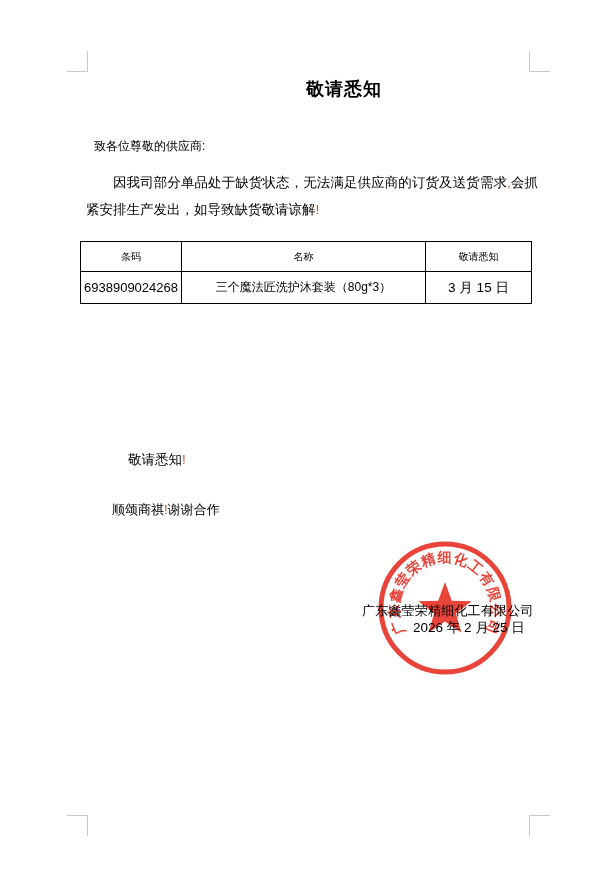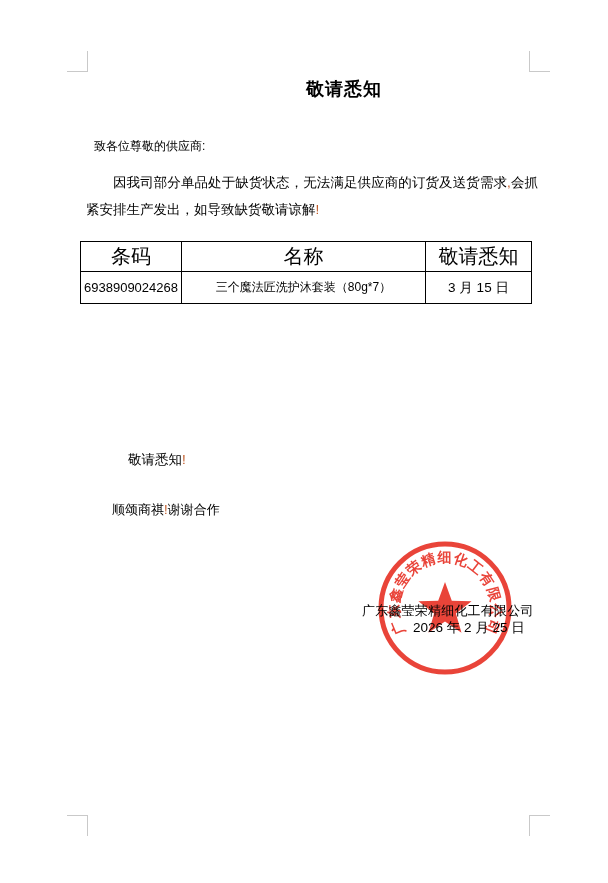--- a/index.html
+++ b/index.html
@@ -35,21 +35,21 @@
     position:absolute;left:80px;top:241px;
     border-collapse:collapse;table-layout:fixed;
     width:448px;
   }
   table.stock td,table.stock th{
     border:1px solid #000;
     text-align:center;vertical-align:middle;
     font-weight:normal;padding:0;
     overflow:hidden;white-space:nowrap;
   }
-  table.stock tr.hdr{height:30px;font-size:20px;}
+  table.stock tr.hdr{height:30px;font-size:10px;}
   table.stock tr.data{height:32px;}
   .col-barcode{width:100px;}
   .col-name{width:243px;}
   .col-time{width:105px;}
   .cell-barcode{font-size:13px;margin-left:42px;}
   .cell-name{font-size:12px;}
   .cell-time{font-size:13.5px;margin-top:40px;}
 
   .closing-note{left:112px;top:451px;font-size:13.5px;white-space:nowrap;margin-left:16px;}
   .regards{left:112px;top:501px;font-size:13px;white-space:nowrap;}
@@ -82,21 +82,21 @@
 
 <table class="stock">
   <tbody>
       <tr class="hdr">
     <th class="col-barcode">条码</th>
     <th class="col-name">名称</th>
     <th class="col-time">敬请悉知</th>
   </tr>
   <tr class="data">
     <td class="cell-barcode">6938909024268</td>
-    <td class="cell-name">三个魔法匠洗护沐套装（80g*7）</td>
+    <td class="cell-name">三个魔法匠洗护沐套装（80g*3）</td>
     <td class="cell-time">3 月 15 日</td>
   </tr>
 </tbody>
   </table>
 
 <div class="abs closing-note"><span>敬请悉知</span><span class="punct">!</span></div>
 
 <div class="abs regards"><span>顺颂商祺</span><span class="punct">!</span><span>谢谢合作</span></div>
 
 <div class="abs sig-company">广东鑫莹荣精细化工有限公司</div>

